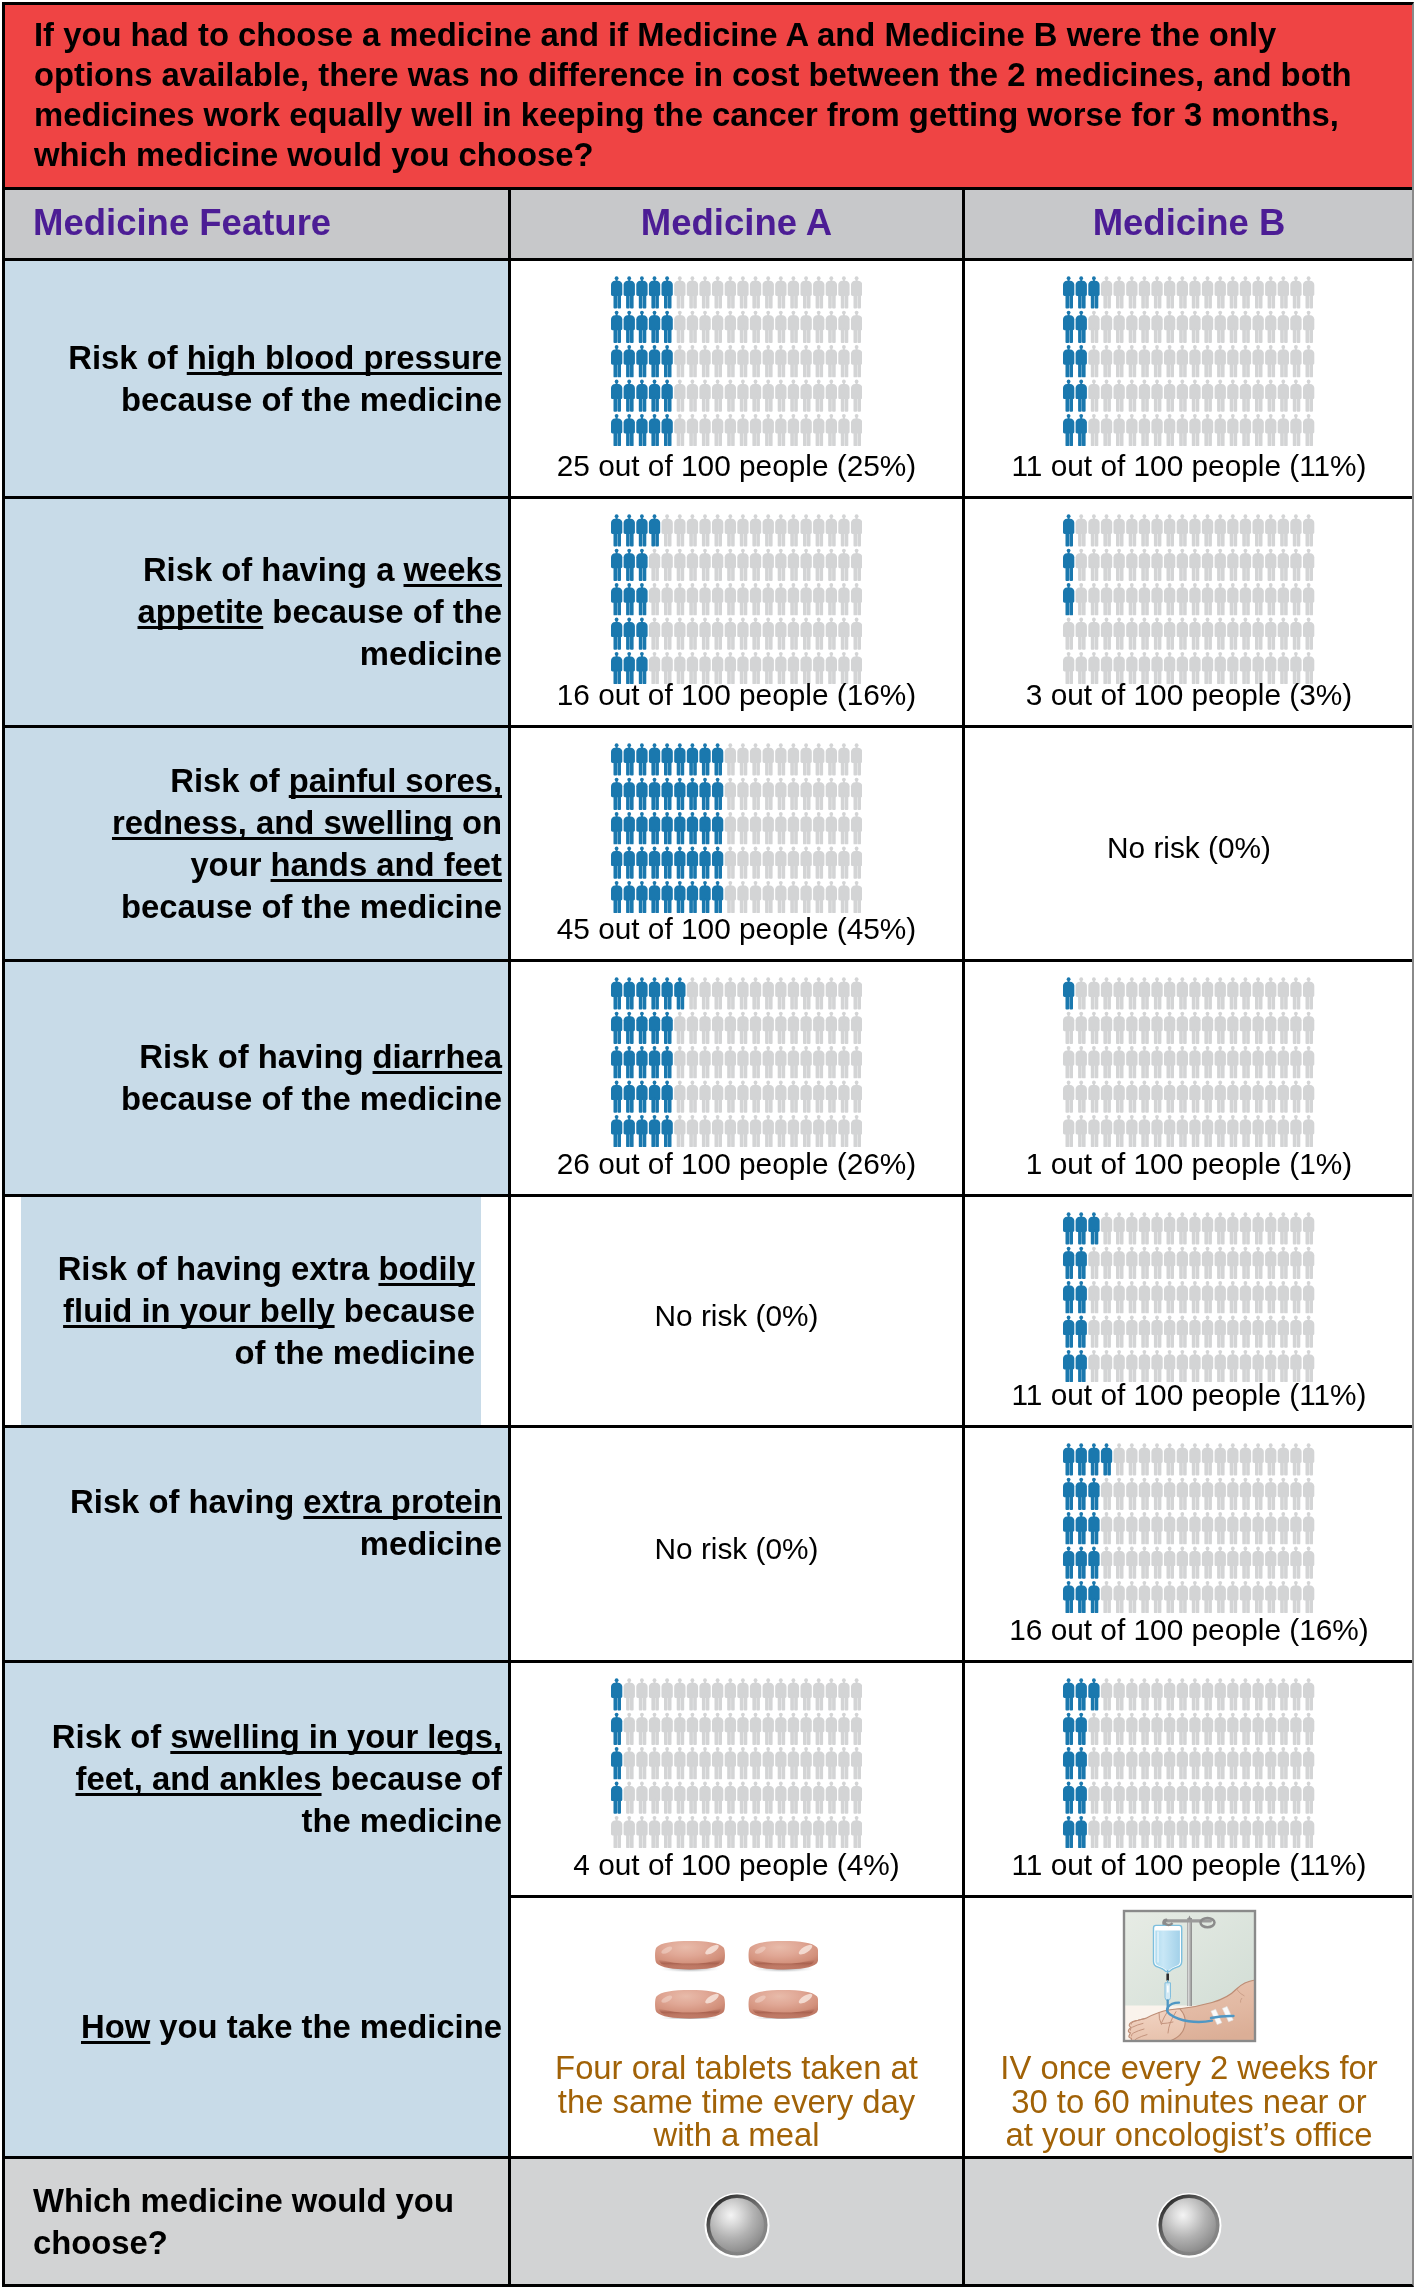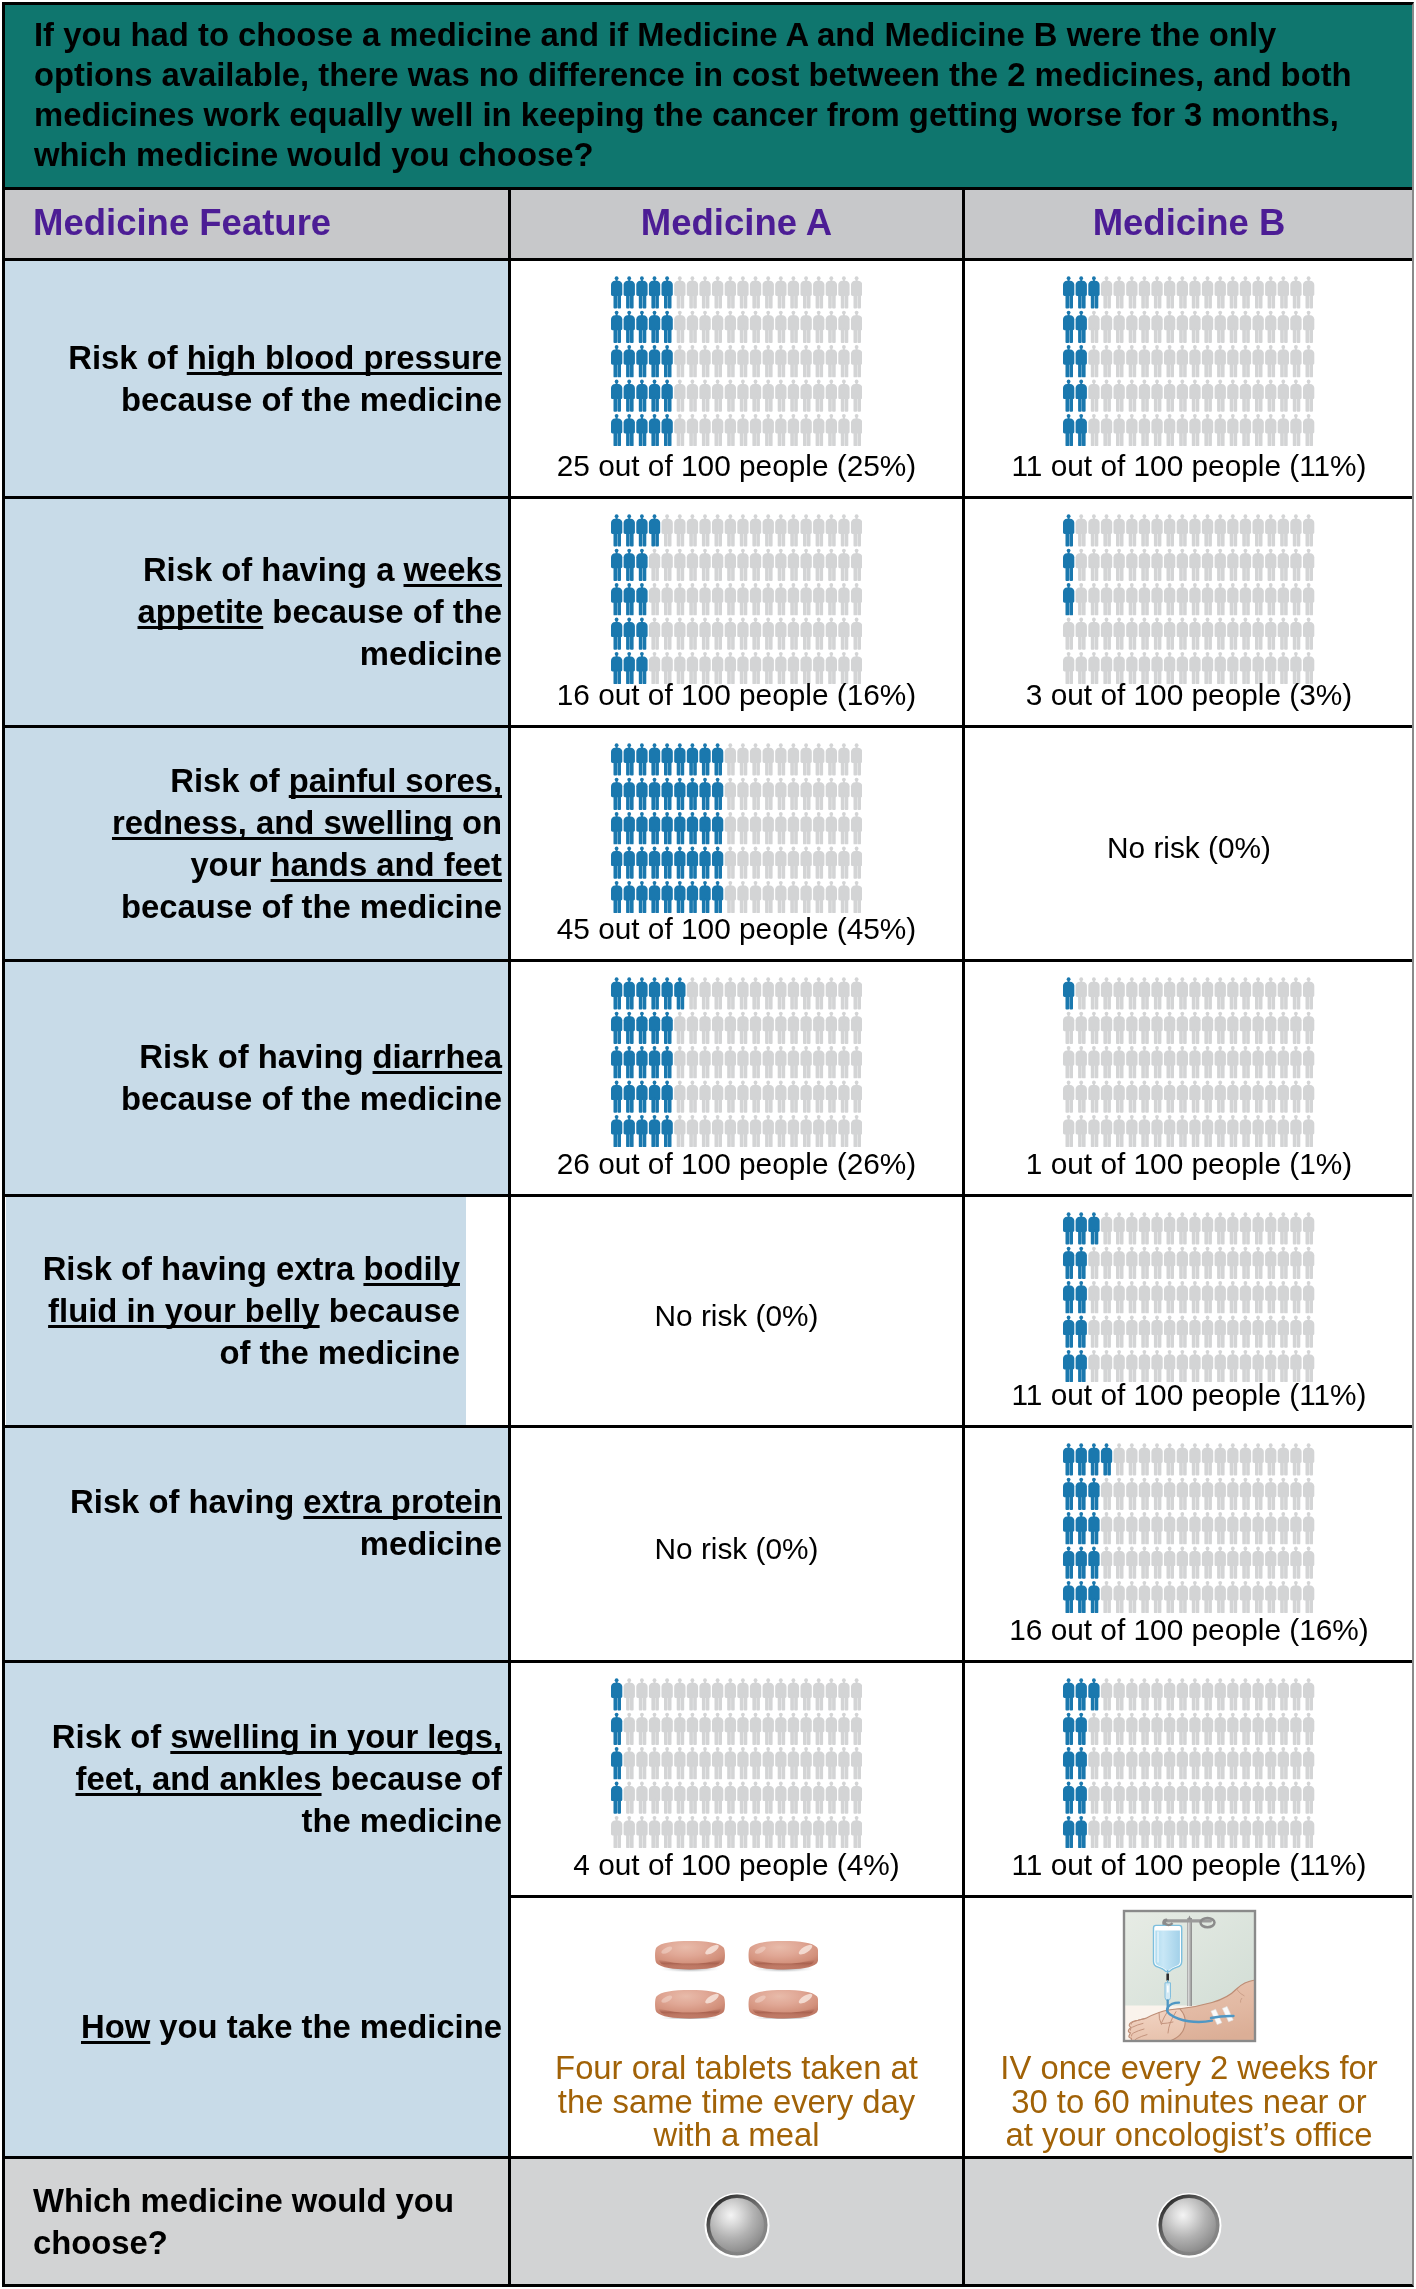--- a/index.html
+++ b/index.html
@@ -2,21 +2,21 @@
 <html><head>
 <meta charset="utf-8">
 <title>Medicine A vs Medicine B comparison</title>
 <style>
   * { box-sizing:border-box; }
   html,body { margin:0; padding:0; background:#fff; }
   body { width:1416px; height:2289px; font-family:"Liberation Sans", sans-serif; }
   .page { position:relative; width:1416px; height:2289px; overflow:hidden; background:#fff; }
   .sheet { position:absolute; left:2px; top:2px; width:1412px; height:2285px;
            border:3px solid #000; border-right:2px solid #8a8a8a; }
-  .prompt { position:absolute; left:3px; top:3px; width:1410px; height:207px; background:#0f766e; }
+  .prompt { position:absolute; left:3px; top:3px; width:1410px; height:207px; background:#ef4444; }
   .prompt-text { position:absolute; left:31px; top:12px; width:1342px; margin:0;
                  font-size:32.8px; font-weight:bold; line-height:40px; color:#000; }
   .rule-h { position:absolute; left:3px; width:1410px; background:#000; height:3px; }
   .rule-v { position:absolute; background:#000; width:3px; }
   .cell { position:absolute; overflow:hidden; }
   .c-hdr { background:#c7c8ca; }
   .c-feat { background:#c8dbe8;text-align:right; }
   .c-data { background:#fff; }
   .c-choose { background:#d2d3d4; }
   .hdr-txt { position:absolute; left:0; top:12px; width:100%; font-size:36.5px; font-weight:bold; color:#4c1d95; }
@@ -927,21 +927,21 @@
             <use href="#pgl" x="2400" y="1032"></use>
             <use href="#pgl" x="2400" y="1376"></use>
           </g>
           <g fill="#1a78ae">
             <use href="#pgl" x="0" y="0"></use>
           </g>
         </svg>
       </div>
 <div class="cap" style="bottom:9px;">1 out of 100 people (1%)</div>
 </div>
-<div class="cell c-feat" style="left:6px;top:1197px;width:460px;height:228px;">
+<div class="cell c-feat" style="left:21px;top:1197px;width:460px;height:228px;">
       <div class="feat-txt" style="top:51.0px;">
         <span class="fl"><span>Risk of having extra </span><u>bodily </u></span>
         <span class="fl"><u>fluid in your belly</u><span> because</span></span>
         <span class="fl"><span>of the medicine</span></span>
       </div>
     </div>
 <div class="cell c-data" style="left:511px;top:1197px;width:451px;height:228px;">
 <div class="cap" style="top:97.5px;">No risk (0%)</div>
 </div>
 <div class="cell c-data" style="left:965px;top:1197px;width:448px;height:228px;">

